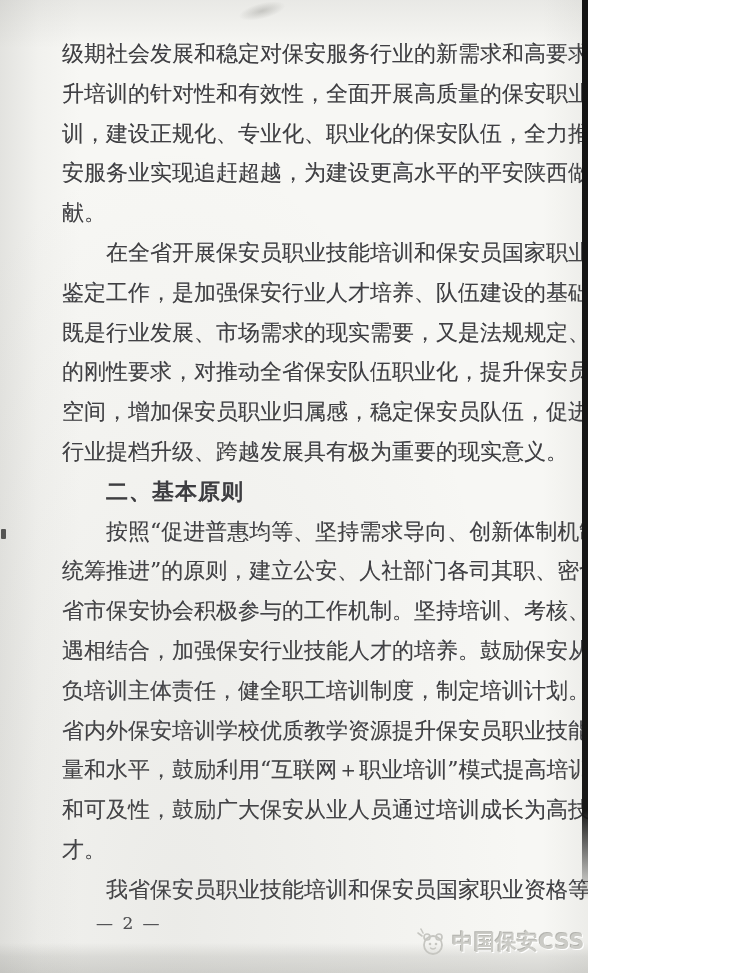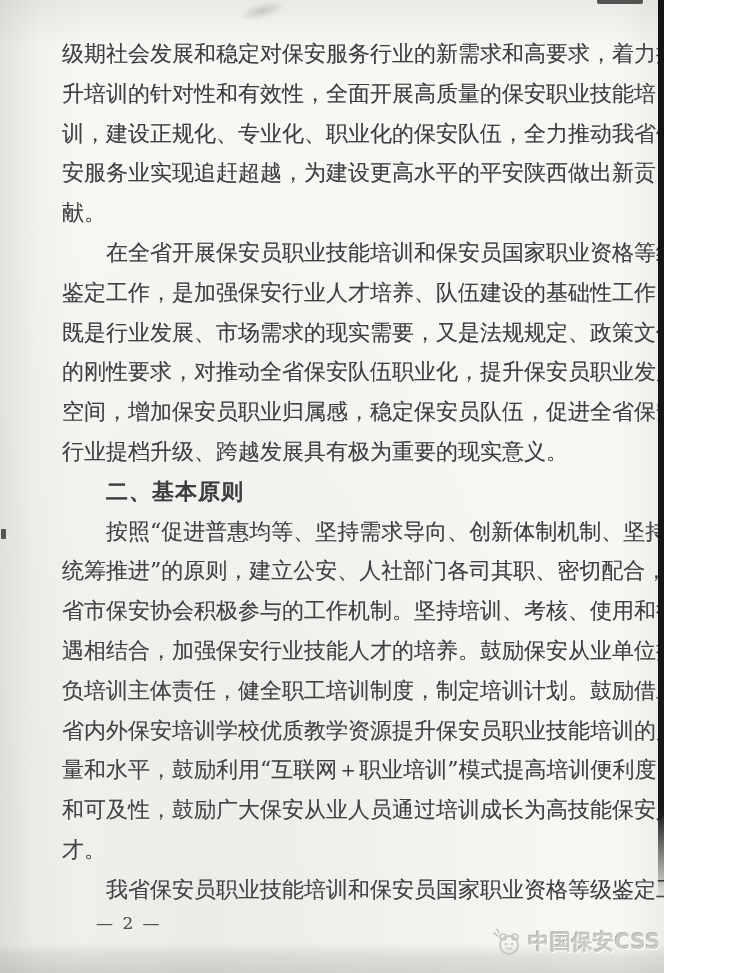--- a/index.html
+++ b/index.html
@@ -1,18 +1,18 @@
 <!DOCTYPE html>
 <html><head>
 <meta charset="utf-8">
 <style>
   html, body { margin: 0; padding: 0; background: #fff; }
   .page {
     position: relative;
-    width: 664px;
+    width: 588px;
     height: 973px;
     overflow: hidden;
     background: #f7f7f4;
     font-family: "DejaVu Serif", "Liberation Serif", serif;
   }
   
   .page::before {
     content: "";
     position: absolute;
     inset: 0;

